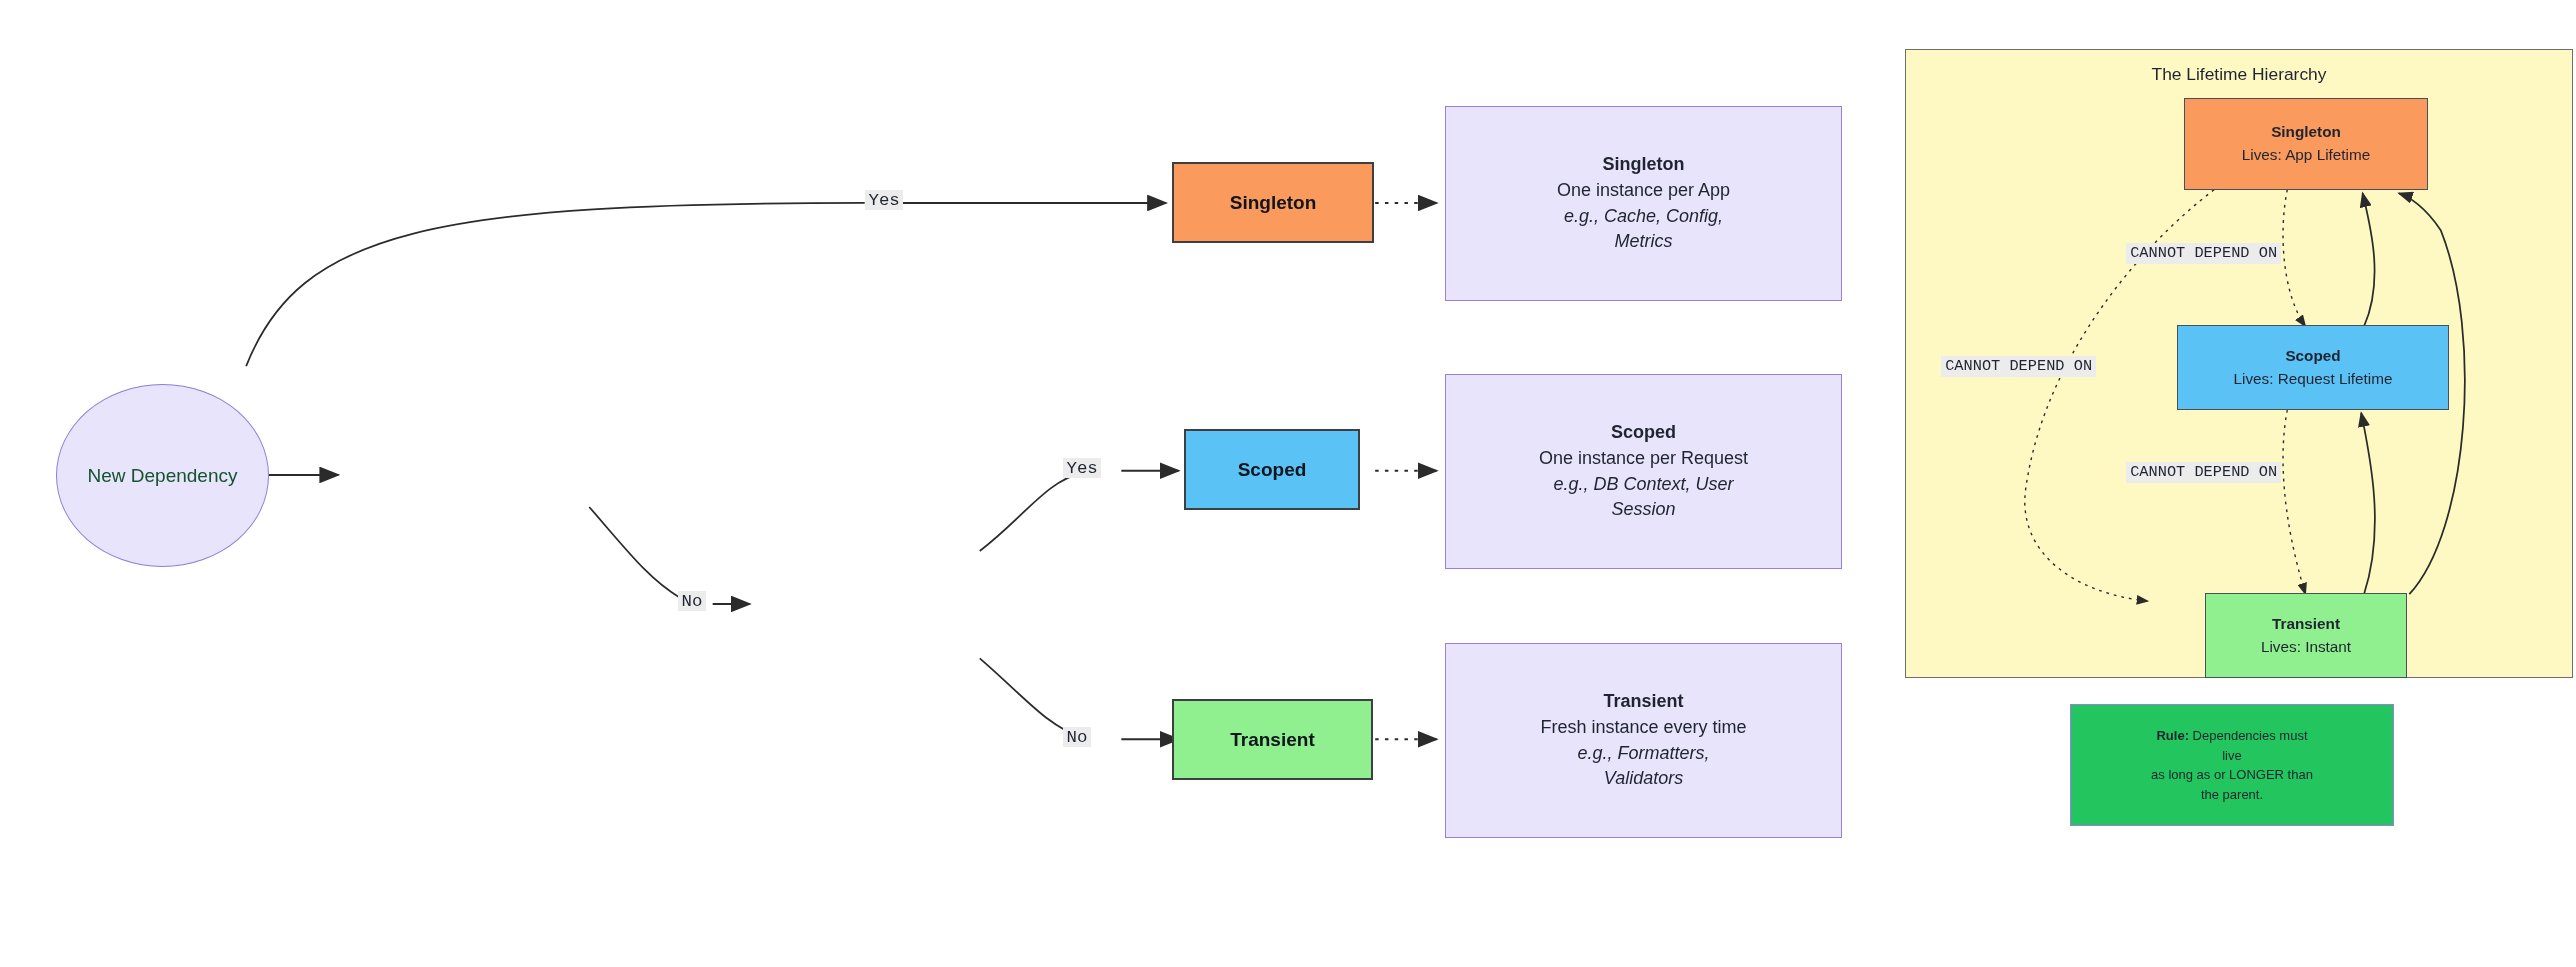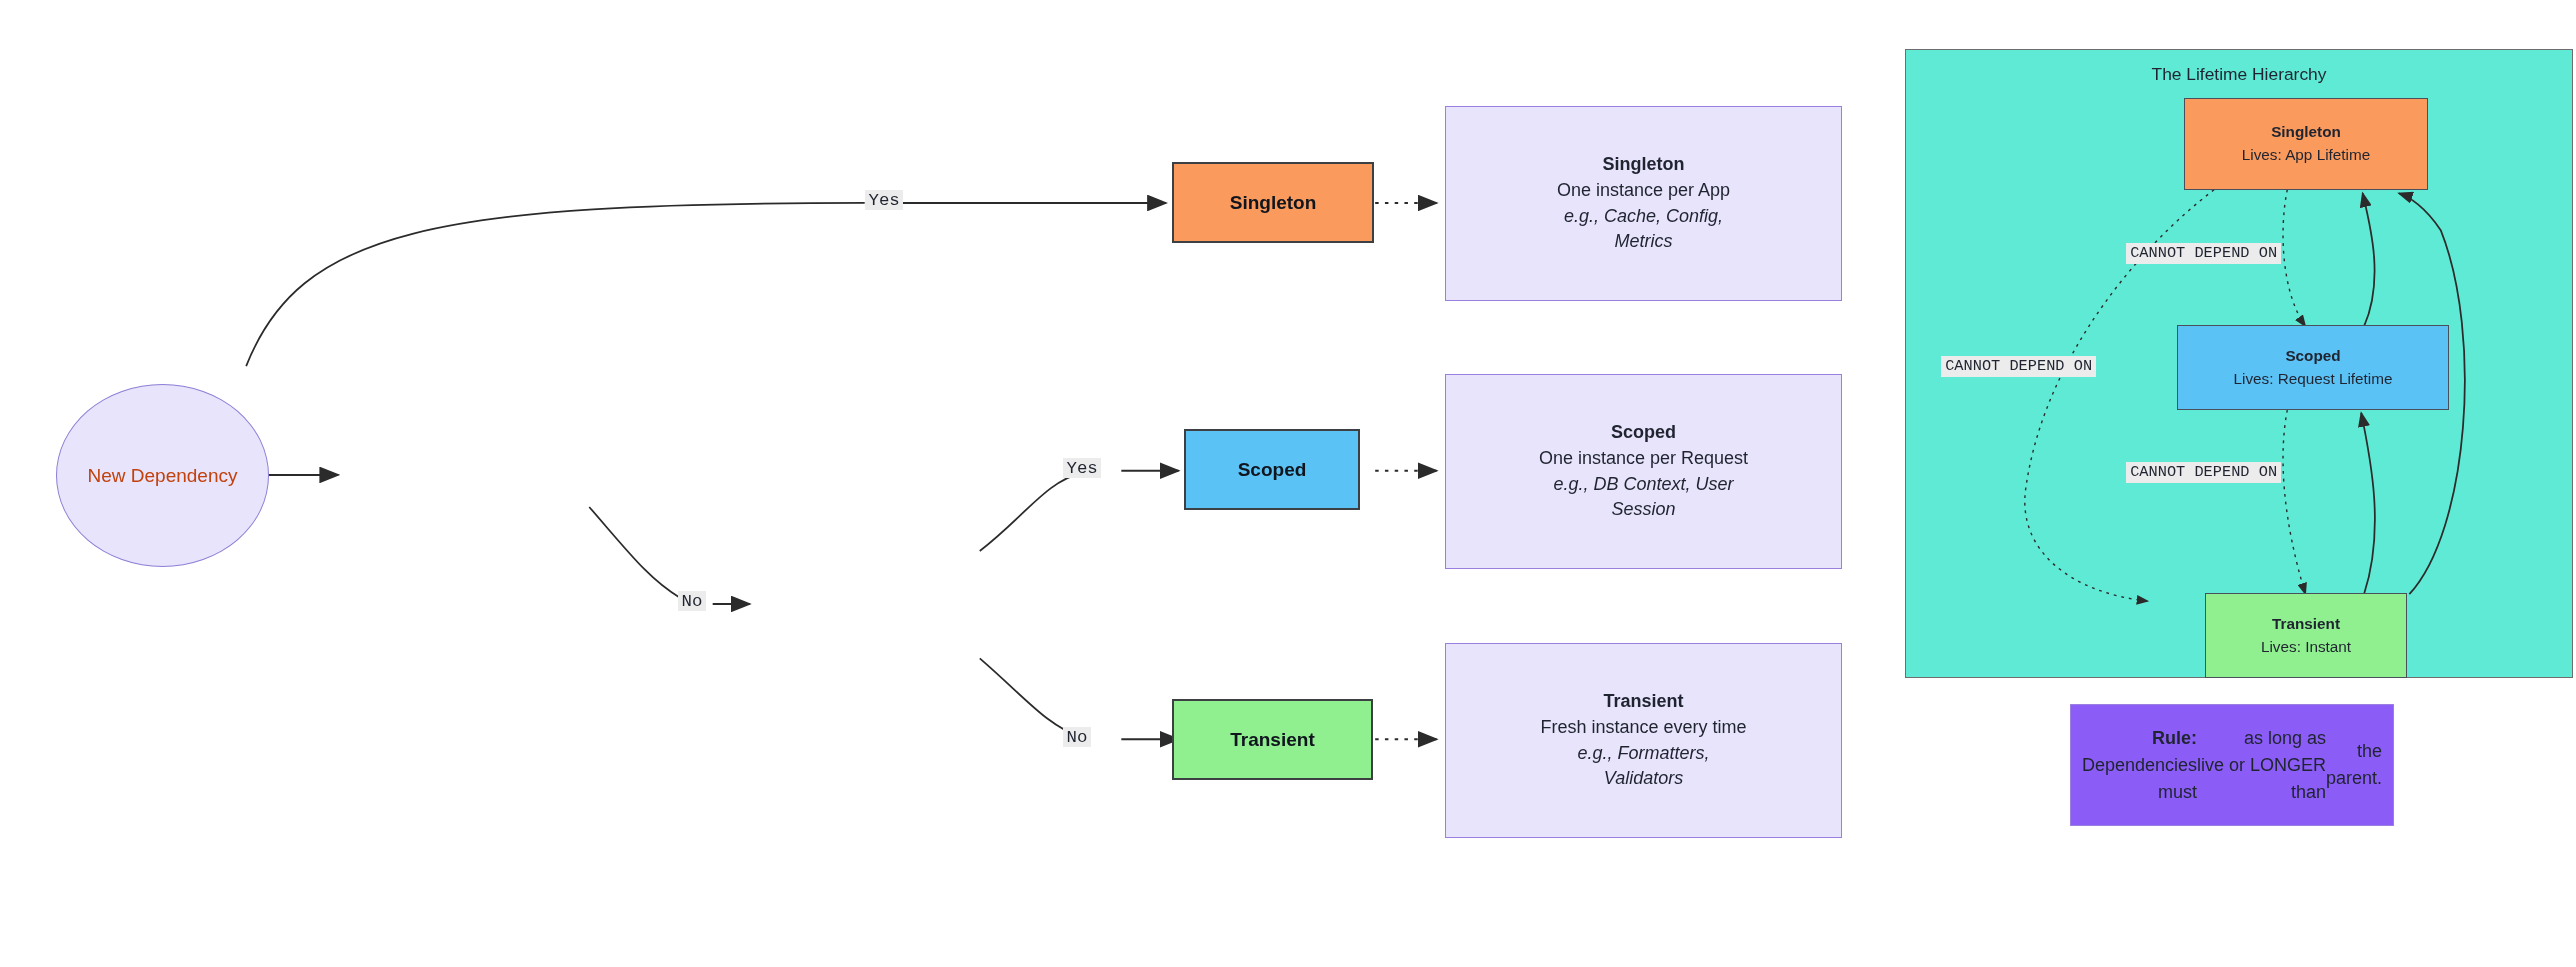--- a/index.html
+++ b/index.html
@@ -7,21 +7,21 @@
        font-family:"Liberation Sans",sans-serif;color:#1f2430;}
   #stage{position:absolute;inset:0;}
 
   svg#wires{position:absolute;left:0;top:0;width:2576px;height:968px;pointer-events:none;}
 
   .node{position:absolute;box-sizing:border-box;display:flex;align-items:center;
         justify-content:center;text-align:right;}
 
   
   .ellipse{border-radius:50%;background:#E7E4FB;border:1.4px solid #8D7FD6;
-           font-size:19px;color:#c2410c;}
+           font-size:19px;color:#14532d;}
 
   
   .diamond-wrap{position:absolute;}
   .diamond-shape{position:absolute;inset:0;background:#E7E4FB;border:1.4px solid #8D7FD6;
                  transform:rotate(45deg);box-sizing:border-box;}
   .diamond-label{position:absolute;inset:0;display:flex;align-items:center;
                  justify-content:center;flex-direction:column;font-size:19px;
                  line-height:1.45;color:#1f2430;z-index:2;}
 
   
@@ -32,38 +32,38 @@
 
   
   .card{background:#E7E4FB;border:1.4px solid #9B7FE0;flex-direction:column;
         font-size:18px;line-height:1.42;padding:7px 12.6px;}
   .card .t{font-weight:bold;}
   .card .ital{font-style:italic;}
 
   
   .subgraph{position:absolute;box-sizing:border-box;}
   .sub-yellow{background:#FCFBDC;border:1.4px solid #C9C96B;}
-  .sub-plain{background:#5eead4;border:1.4px solid #6e6e6e;}
+  .sub-plain{background:#fef9c3;border:1.4px solid #6e6e6e;}
   .sub-title{position:absolute;left:0;right:0;text-align:center;font-size:17.4px;color:#1f2430;}
 
   
   .hbox{border:1.4px solid #49505b;flex-direction:column;font-size:15.3px;line-height:1.5;}
   .hbox .hb-t{font-weight:bold;}
   .hbox.orange{background:#FA9A5C;}
   .hbox.blue{background:#5BC2F5;}
   .hbox.green{background:#90F090;}
 
   
   .elabel{position:absolute;background:#ECECEC;font-size:17.4px;color:#1f2430;
           padding:0.7px 3.5px;white-space:nowrap;z-index:5;font-family:Liberation Mono, monospace;}
   .elabel.small{font-size:15.3px;padding:1.4px 4.2px;}
 
   
-  .rule{background:#8b5cf6;border:1.4px solid #9B7FE0;flex-direction:row;
-        font-size:18px;line-height:1.5;padding:8.4px 11px;}
+  .rule{background:#22c55e;border:1.4px solid #9B7FE0;flex-direction:column;
+        font-size:13px;line-height:1.5;padding:8.4px 11px;}
   .rule b{font-weight:bold;}
 </style>
 </head>
 <body>
 
 <div id="stage">
 
 
   <div class="subgraph sub-plain" style="left:1905px;top:49px;width:668px;height:629px;">
     <div class="sub-title" style="top:14px;">The Lifetime Hierarchy</div>

